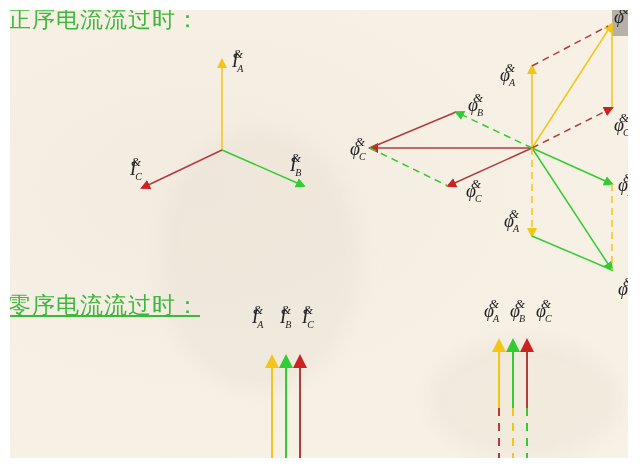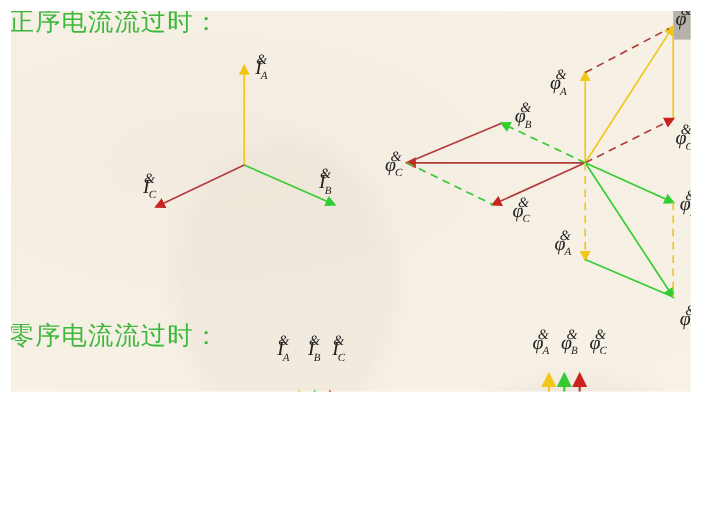--- a/index.html
+++ b/index.html
@@ -1,36 +1,36 @@
 <!DOCTYPE html>
 <html><head>
 <meta charset="utf-8">
 <style>
   html, body { margin: 0; padding: 0; background: #ffffff; }
   body { width: 640px; height: 468px; position: relative; overflow: hidden; font-family: "Liberation Serif", serif; }
-  .slide { position: absolute; left: 10px; top: 10px; width: 618px; height: 346px; overflow: hidden;
+  .slide { position: absolute; left: 10px; top: 10px; width: 618px; height: 448px; overflow: hidden;
            background: radial-gradient(ellipse at 30% 40%, #f3ebe0 0%, #f6efe4 45%, #f8f1e6 100%); }
   .blot { position: absolute; border-radius: 50%; background: rgba(225,215,200,0.25); filter: blur(8px); }
   .heading { position: absolute; color: #3db83d; font-family: "DejaVu Serif", "Liberation Serif", serif; font-size: 23px; letter-spacing: 1px; white-space: nowrap; }
   .lbl { position: absolute; font-family: "Liberation Serif", serif; font-style: italic; color: #222; line-height: 1; white-space: nowrap; }
   .lbl .main { font-size: 18px; }
   .lbl .amp { font-size: 13px; position: relative; top: -9px; left: -5px; }
   .lbl .sub { font-size: 10px; position: relative; top: 5px; left: -11px; }
   .corner-box { position: absolute; left: 602px; top: 0px; width: 16px; height: 26px; background: #b5b0a8; }
   svg { position: absolute; left: 0; top: 0; }
 </style>
 </head>
 <body>
 
 <div class="slide">
   <div class="blot" style="left:150px;top:120px;width:200px;height:260px;"></div>
   <div class="blot" style="left:420px;top:330px;width:190px;height:120px;"></div>
 
   <div class="heading" style="left:-2px;top:-6px;">正序电流流过时：</div>
-  <div class="heading" style="left:-2px;top:280px;">零序电流流过时：</div>
+  <div class="heading" style="left:-2px;top:280px;text-decoration:underline;">零序电流流过时：</div>
 
   <div class="corner-box"></div>
 
   <svg width="618" height="448" viewBox="10 10 618 448">
     <defs>
       <marker id="hY" markerWidth="10" markerHeight="10" refX="8" refY="5" orient="auto" markerUnits="userSpaceOnUse">
           <path d="M0,0 L10,5 L0,10 z" fill="#f2c618"></path>
         </marker>
       <marker id="hG" markerWidth="10" markerHeight="10" refX="8" refY="5" orient="auto" markerUnits="userSpaceOnUse">
           <path d="M0,0 L10,5 L0,10 z" fill="#33cc33"></path>

